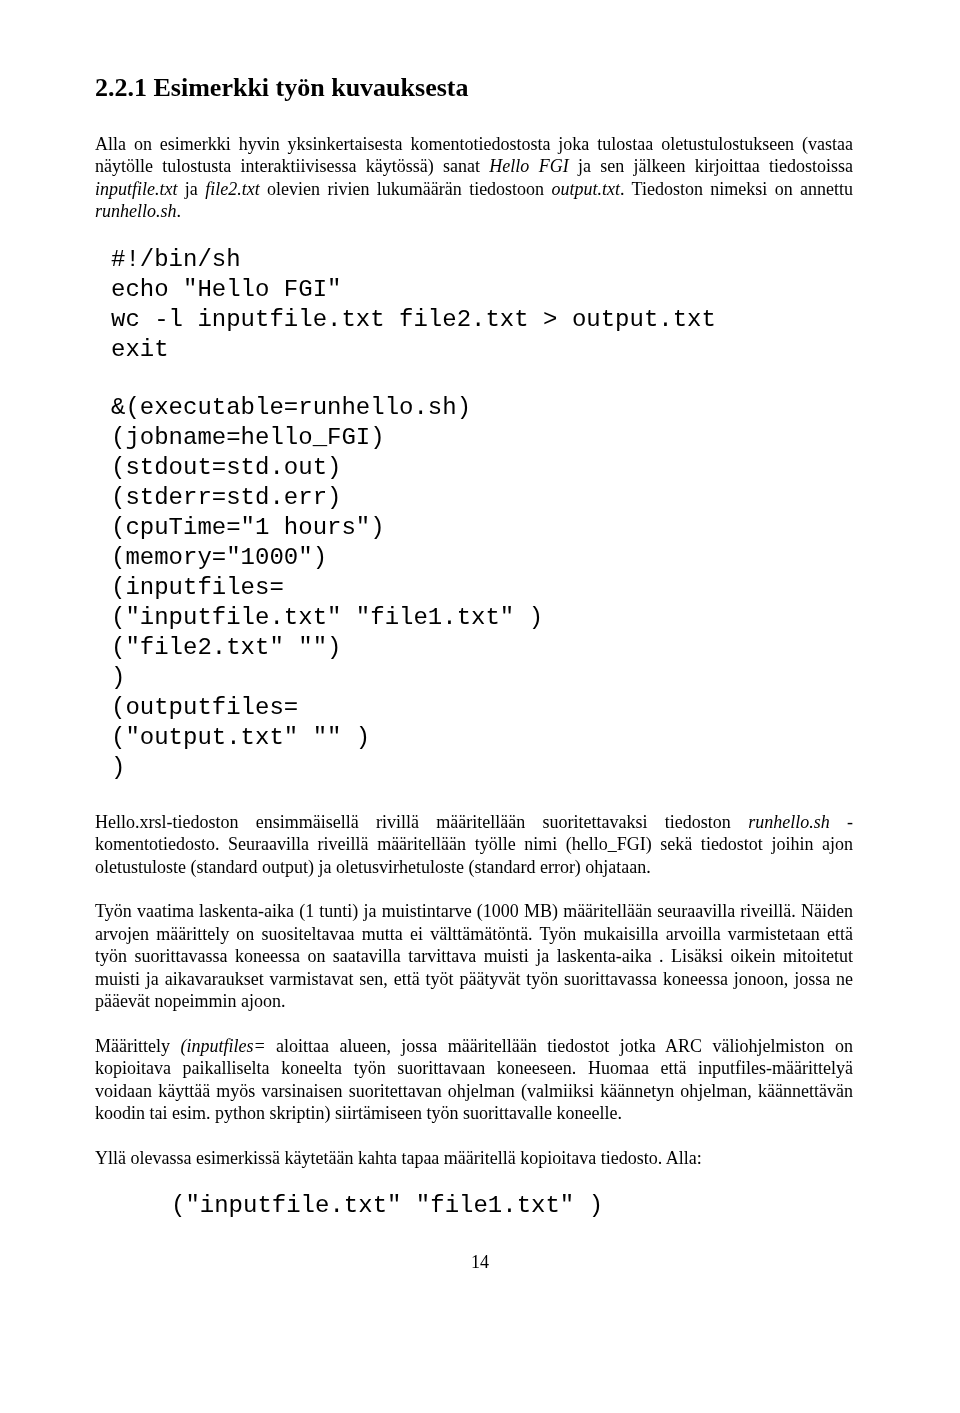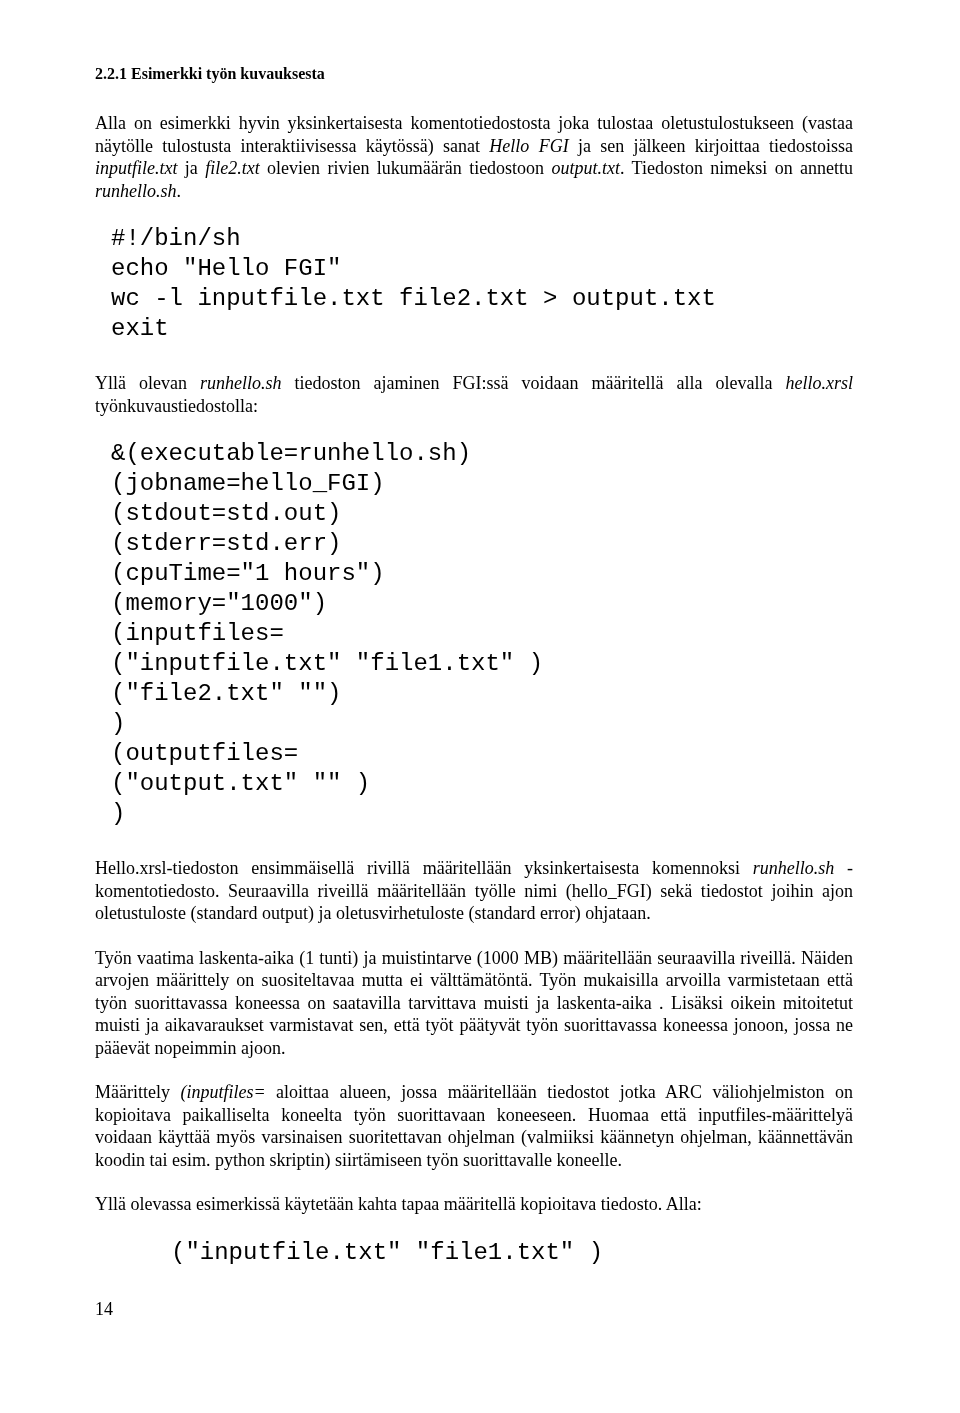--- a/index.html
+++ b/index.html
@@ -10,76 +10,75 @@
     color: #000;
     width: 960px;
   }
   .page {
     padding: 60px 95px 50px 95px;
     box-sizing: border-box;
     font-size: 18px;
     line-height: 1.25;
   }
   h2 {
-    font-size: 16px;
+    font-size: 26px;
     font-weight: bold;
-    margin: 4px 0 28px 0;
+    margin: 12px 0 28px 0;
   }
   p {
     margin: 0 12px 22px 0;
     text-align: justify;
   }
   .mono {
     font-family: "Courier New", Courier, monospace;
     font-size: 24px;
     line-height: 1.25;
     white-space: pre;
     margin: 0 0 28px 16px;
   }
   .indent {
     padding-left: 60px;
   }
   .italic { font-style: italic; }
   .page-num {
-    text-align: left;
+    text-align: center;
     font-size: 18px;
     margin-top: 30px;
   }
 </style>
 </head>
 <body>
 
 <div class="page">
 
   <h2>2.2.1 Esimerkki työn kuvauksesta</h2>
 
   <p><span>Alla on esimerkki hyvin yksinkertaisesta komentotiedostosta joka tulostaa oletustulostukseen (vastaa näytölle tulostusta interaktiivisessa käytössä) sanat </span><span class="italic">Hello FGI</span><span> ja sen jälkeen kirjoittaa tiedostoissa </span><span class="italic">inputfile.txt</span><span> ja </span><span class="italic">file2.txt</span><span> olevien rivien lukumäärän tiedostoon </span><span class="italic">output.txt</span><span>. Tiedoston nimeksi on annettu </span><span class="italic">runhello.sh</span><span>.</span></p>
 
   <div class="mono">#!/bin/sh
 echo "Hello FGI"
 wc -l inputfile.txt file2.txt &gt; output.txt
 exit</div>
 
-  <p><span>Yllä olevan </span><span class="italic">runhello.sh</span><span> tiedoston ajaminen FGI:ssä voidaan määritellä alla olevalla </span><span class="italic">hello.xrsl</span><span> työnkuvaustiedostolla:</span></p>
 
   <div class="mono">&amp;(executable=runhello.sh)
 (jobname=hello_FGI)
 (stdout=std.out)
 (stderr=std.err)
 (cpuTime="1 hours")
 (memory="1000")
 (inputfiles=
 ("inputfile.txt" "file1.txt" )
 ("file2.txt" "")
 )
 (outputfiles=
 ("output.txt" "" )
 )</div>
 
-  <p><span>Hello.xrsl-tiedoston ensimmäisellä rivillä määritellään yksinkertaisesta komennoksi </span><span class="italic">runhello.sh</span><span> -komentotiedosto. Seuraavilla riveillä määritellään työlle nimi (hello_FGI) sekä tiedostot joihin ajon oletustuloste (standard output)  ja oletusvirhetuloste (standard error) ohjataan.</span></p>
+  <p><span>Hello.xrsl-tiedoston ensimmäisellä rivillä määritellään suoritettavaksi tiedoston </span><span class="italic">runhello.sh</span><span> -komentotiedosto. Seuraavilla riveillä määritellään työlle nimi (hello_FGI) sekä tiedostot joihin ajon oletustuloste (standard output)  ja oletusvirhetuloste (standard error) ohjataan.</span></p>
 
   <p>Työn vaatima laskenta-aika (1 tunti)  ja muistintarve (1000 MB) määritellään seuraavilla riveillä. Näiden arvojen määrittely on suositeltavaa mutta ei välttämätöntä. Työn mukaisilla arvoilla  varmistetaan että työn suorittavassa koneessa on saatavilla tarvittava muisti ja laskenta-aika . Lisäksi oikein mitoitetut muisti ja aikavaraukset varmistavat sen, että työt päätyvät työn suorittavassa koneessa jonoon, jossa ne pääevät nopeimmin ajoon.</p>
 
   <p><span>Määrittely </span><span class="italic">(inputfiles=</span><span> aloittaa alueen, jossa määritellään tiedostot jotka ARC väliohjelmiston on kopioitava paikalliselta koneelta työn suorittavaan koneeseen. Huomaa että inputfiles-määrittelyä voidaan käyttää  myös  varsinaisen suoritettavan ohjelman (valmiiksi käännetyn ohjelman, käännettävän koodin tai esim. python skriptin) siirtämiseen työn suorittavalle koneelle.</span></p>
 
   <p>Yllä olevassa esimerkissä käytetään kahta tapaa määritellä kopioitava tiedosto. Alla:</p>
 
   <div class="mono indent">("inputfile.txt" "file1.txt" )</div>
 
   <div class="page-num">14</div>

